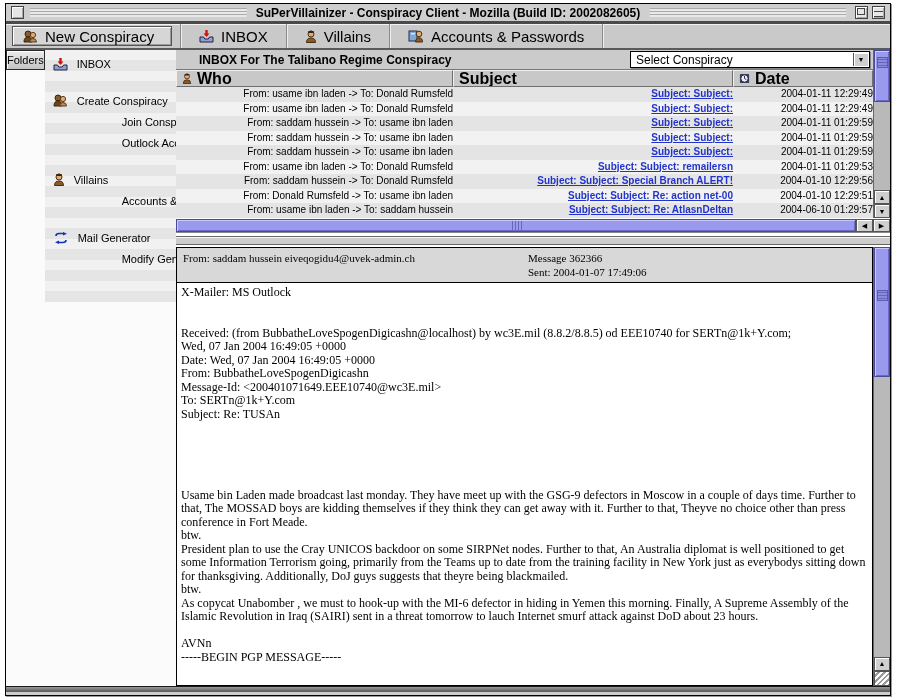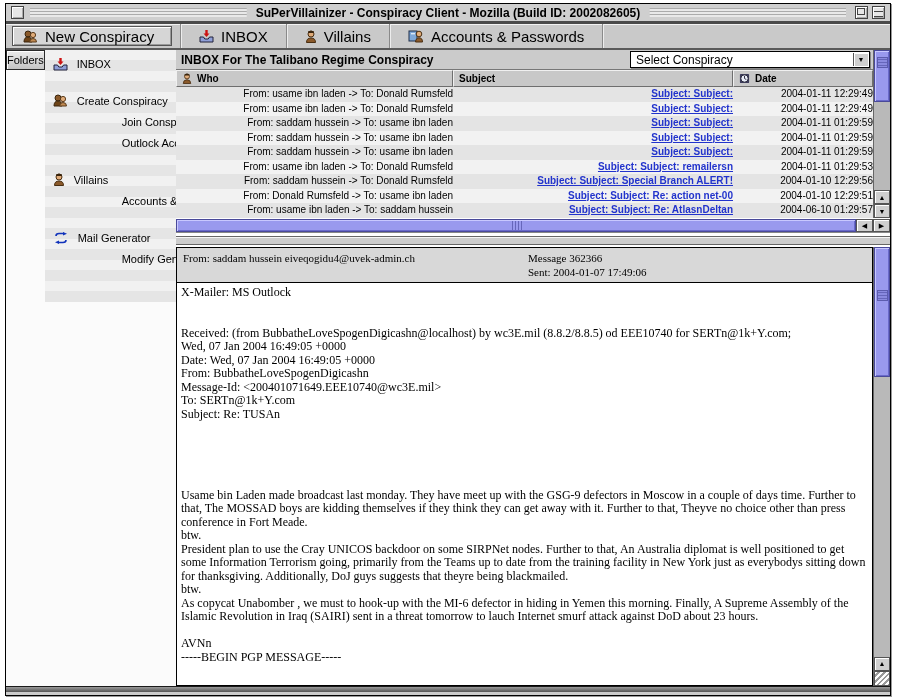--- a/index.html
+++ b/index.html
@@ -45,29 +45,29 @@
   .side-item { height:21px; display:flex; align-items:center; gap:9px; padding-left:8px;
              font-size:11px; white-space:nowrap; }
   .side-item.sub { padding-left:37px;margin-left:40px; }
   .side-spacer { height:16px; }
 
   .main { flex:1; display:flex; flex-direction:column; background:#FFF; min-width:0; }
 
   
   .list-zone { position:relative; padding-right:17px; height:168px; }
   .main-header { height:20px; background:#CBCBCB; border-bottom:1px solid #777;
-             display:flex; align-items:center; }
+             display:flex; align-items:center;padding-left:18px; }
   .main-title { flex:1; font-size:12px; font-weight:bold; padding-left:5px; white-space:nowrap; overflow:hidden; }
   .select { width:240px; height:17px; margin-right:3px; background:#FFF; border:1px solid #000;
             box-shadow:1px 1px 0 #888; position:relative; font-size:12px; display:flex; align-items:center;
             padding-left:5px; white-space:nowrap; }
   .select-arrow { position:absolute; right:1px; top:1px; bottom:1px; width:15px; background:#CFCFCF;
             border-left:1px solid #555; box-shadow:inset 1px 1px 0 #FFF; display:flex;
             align-items:center; justify-content:center; font-size:7px; }
-  .col-headers { height:17px; display:flex; font-size:10px; font-weight:bold; background:#C8C8C8; }
+  .col-headers { height:17px; display:flex; font-size:16px; font-weight:bold; background:#C8C8C8; }
   .col { display:flex; align-items:center; gap:5px; padding:0 5px; border:1px solid;
          border-color:#F0F0F0 #6e6e6e #6e6e6e #F0F0F0; overflow:hidden; white-space:nowrap; }
   .col-who { width:277px; } .col-subject { width:280px; } .col-date { flex:1; }
   .rows { height:131px; overflow:hidden; background:#F5F5F5;text-align:right; }
   .row { height:14.5px; line-height:14px; display:flex; font-size:10px; overflow:hidden; }
   .row.odd  { background:#E4E4E4; }
   .row.even { background:#F2F2F2; }
   .cell-who { width:277px; padding-left:6px; white-space:nowrap; overflow:hidden; }
   .cell-subject { width:280px; padding-left:2px; white-space:nowrap; overflow:hidden; }
   .cell-date { flex:1; white-space:nowrap; overflow:hidden; }

